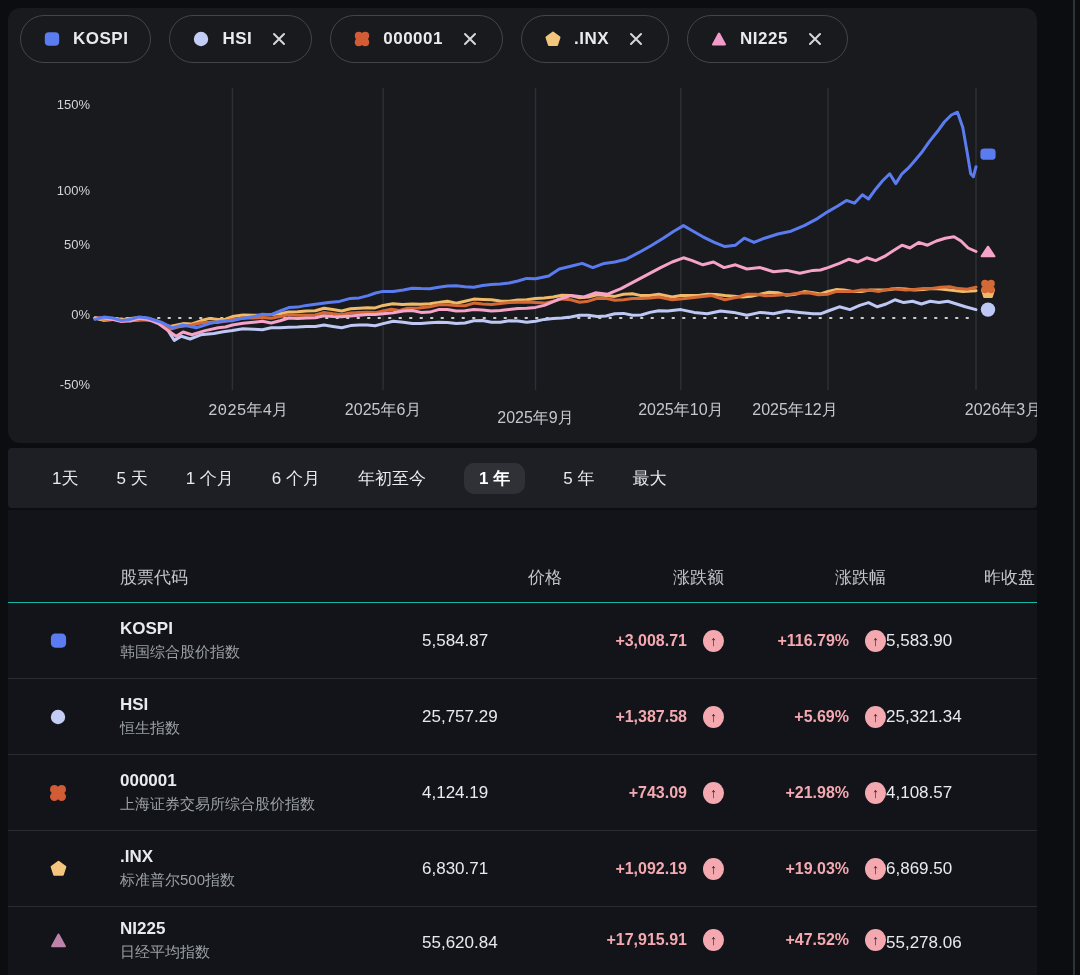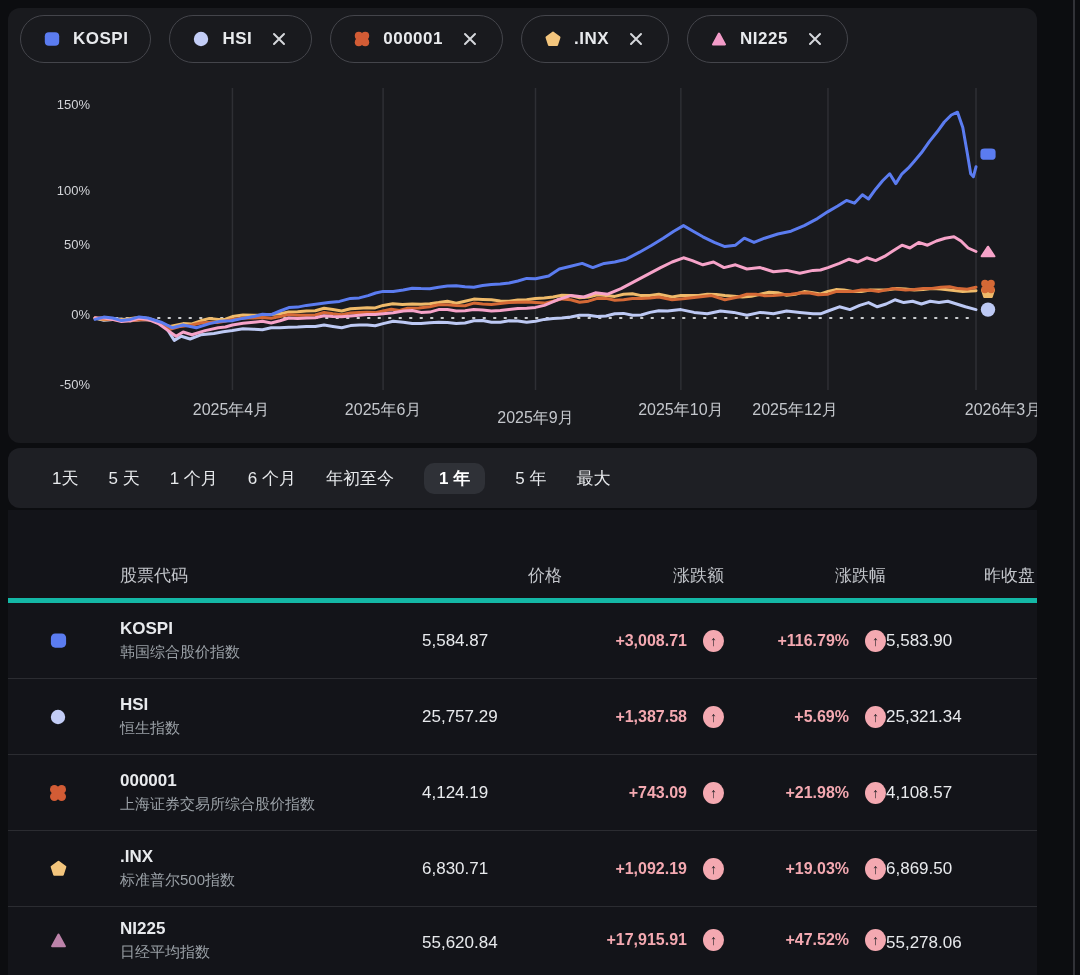--- a/index.html
+++ b/index.html
@@ -16,30 +16,30 @@
   .chip{height:46px;border:1px solid #44454b;border-radius:25px;display:flex;align-items:center;padding:0 22px;gap:12px;background:transparent}
   .chip-label{font-size:17px;font-weight:700;letter-spacing:.5px;color:#e8eaed}
   .chip-close{width:20px;height:20px;margin-left:5px;display:flex;align-items:center;justify-content:center;cursor:pointer}
   .shape-icon{display:inline-flex;align-items:center;justify-content:center}
 
   #chart{position:absolute;left:0;top:0;z-index:1}
   .y-label{position:absolute;left:10px;width:72px;text-align:right;font-size:13px;color:#d2d4d8;z-index:2}
   .x-label{position:absolute;top:392px;font-size:16px;color:#c4c7cc;transform:translateX(-50%);white-space:nowrap;z-index:2}
 
   
-  .timebar{position:absolute;left:8px;top:448px;width:1029px;height:60px;background:#1e1f24;border-radius:12px;
-    display:flex;align-items:center;padding-left:44px;box-sizing:border-box;gap:30px}
+  .timebar{position:absolute;left:8px;top:448px;width:1029px;height:60px;background:#1e1f24;border-radius:4px;
+    display:flex;align-items:center;padding-left:44px;box-sizing:border-box;gap:38px}
   .range-btn{font-size:17px;color:#e8eaed;white-space:nowrap;cursor:pointer}
   .range-btn.selected{background:#2f3137;border-radius:10px;padding:4px 15px;font-weight:700;color:#fff}
 
   
   .table-section{position:absolute;left:8px;top:510px;width:1029px;height:465px;background:#131419;overflow:hidden}
   .tspacer{height:42px}
   .thead,.trow{display:grid;grid-template-columns:100px 314px 140px 162px 162px 149px;align-items:center;padding-right:2px;box-sizing:border-box}
-  .thead{height:51px;border-bottom:5px solid #14b8a6;color:#c2c5ca;font-size:17px}
+  .thead{height:51px;border-bottom:1px solid #14b8a6;color:#c2c5ca;font-size:17px}
   .trow{height:76px;border-bottom:1px solid #2b2c31;cursor:pointer}
   .trow:last-child{height:68px;border-bottom:none;align-items:start;padding-top:10px}
   .cell-name{padding-left:12px;text-align:left}
   .th-num{text-align:right}
   .icon-cell{display:flex;justify-content:center}
   .sym{font-size:17px;font-weight:700;color:#e8eaed}
   .subname{font-size:15px;color:#9aa0a6;margin-top:4px;white-space:nowrap}
   .num{text-align:left;font-size:17px;color:#e8eaed}
   .chg{display:flex;justify-content:flex-end;align-items:center;gap:16px;font-size:16px;font-weight:700;color:#f4a9b1}
   .badge{width:21px;height:22px;border-radius:50%;background:#f4a9b1;color:#1b1c20;display:flex;align-items:center;justify-content:center;font-size:14px;font-weight:700;flex:none}
@@ -149,21 +149,21 @@
         </span>
     </div>
   </div>
 
   <div class="y-label" style="top:89px">150%</div>
   <div class="y-label" style="top:175px">100%</div>
   <div class="y-label" style="top:229px">50%</div>
   <div class="y-label" style="top:299px">0%</div>
   <div class="y-label" style="top:369px">-50%</div>
 
-  <div class="x-label" style="left: 223px;">2025年4月</div>
+  <div class="x-label" style="left: 240px; font-family: Liberation Mono, monospace;">2025年4月</div>
   <div class="x-label" style="left: 375.087px;">2025年6月</div>
   <div class="x-label" style="left: 527.5px; margin-top: 8px;">2025年9月</div>
   <div class="x-label" style="left: 672.865px;">2025年10月</div>
   <div class="x-label" style="left: 787px;">2025年12月</div>
   <div class="x-label" style="left: 995px;">2026年3月</div>
 </div>
 
 <div class="timebar">
   <span class="range-btn">1天</span>
   <span class="range-btn">5 天</span>

